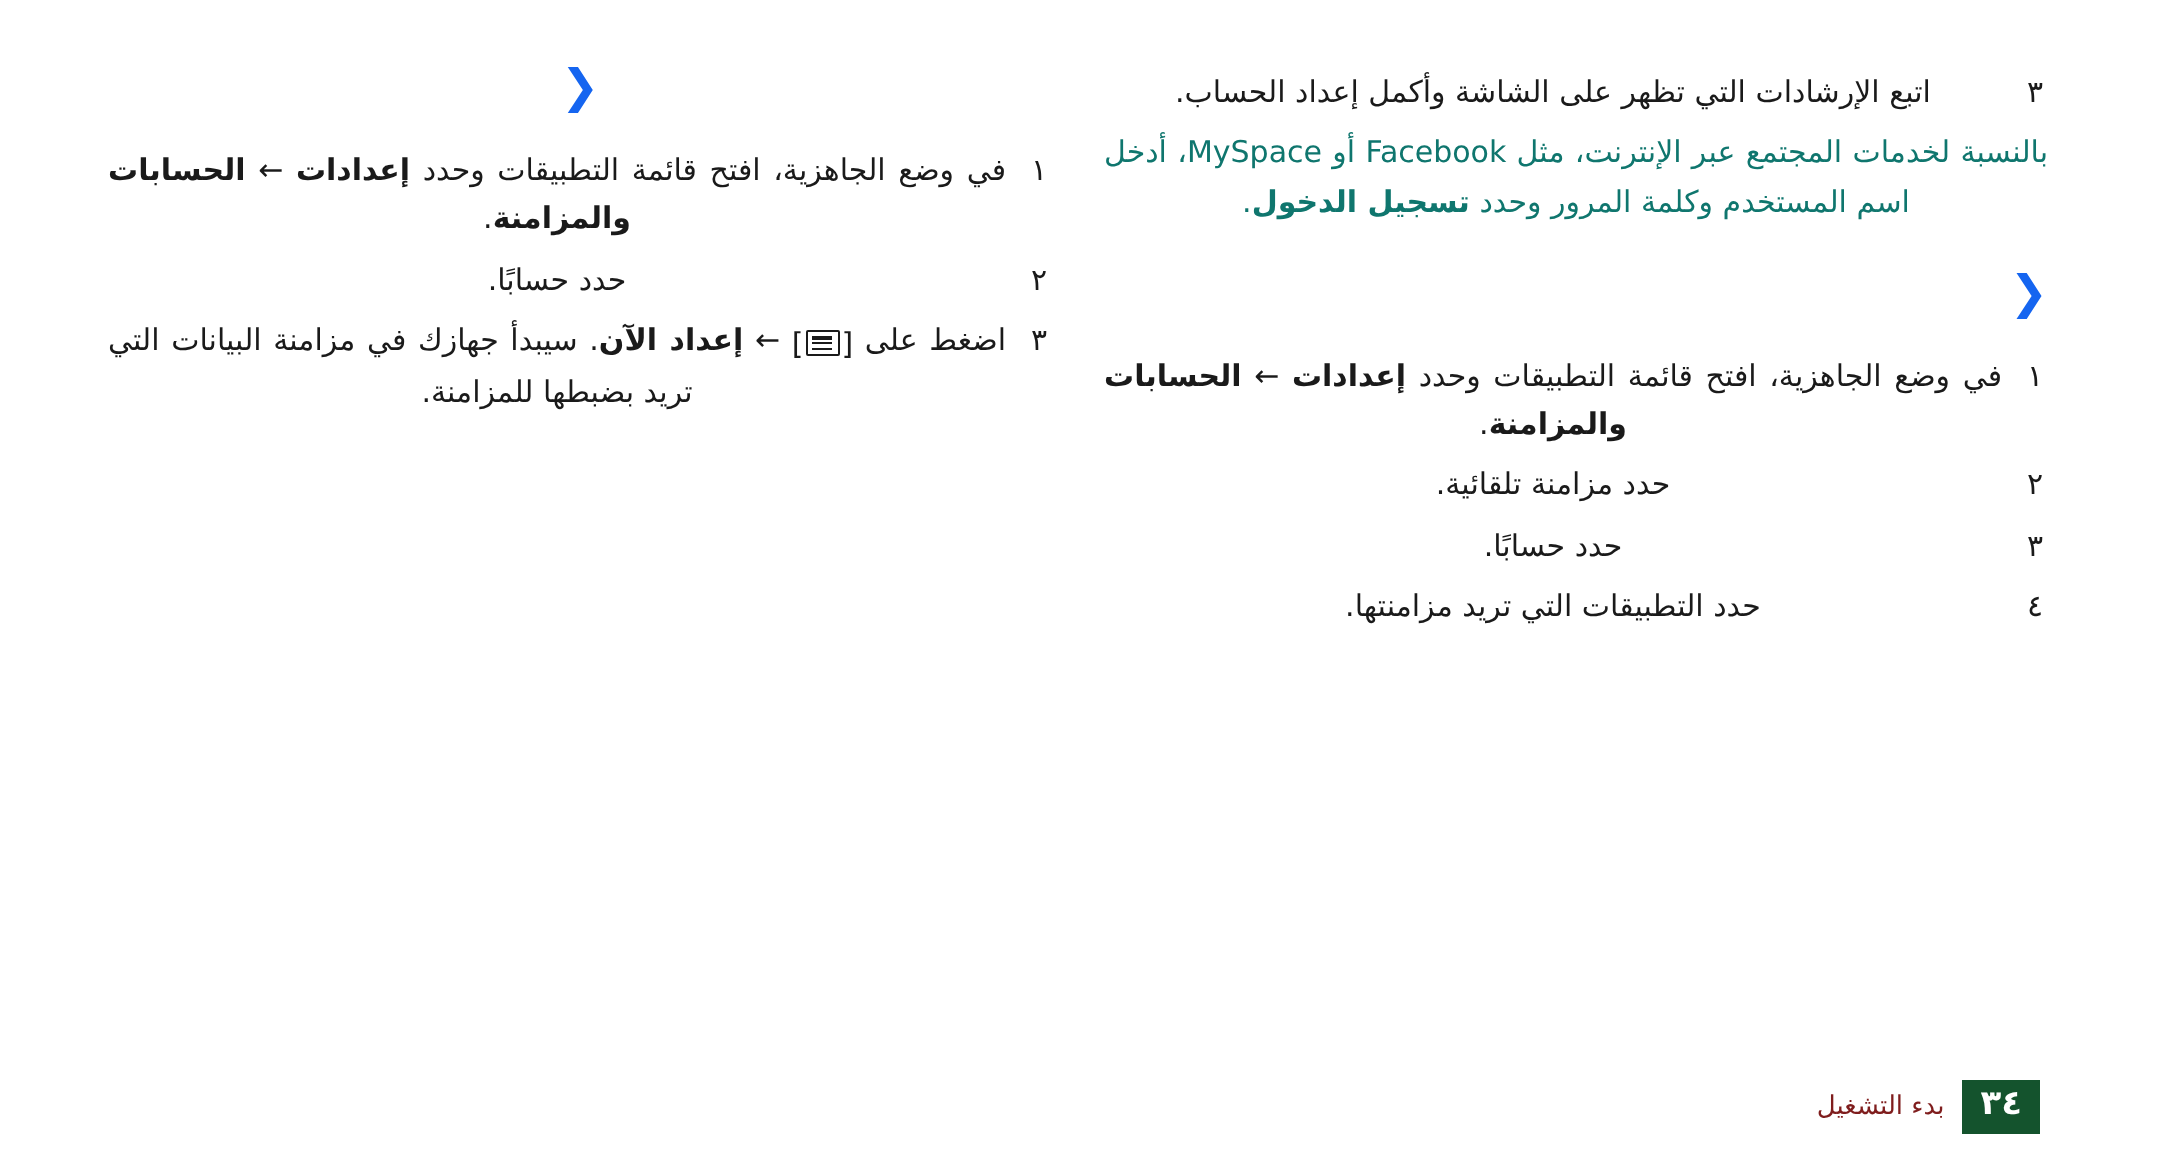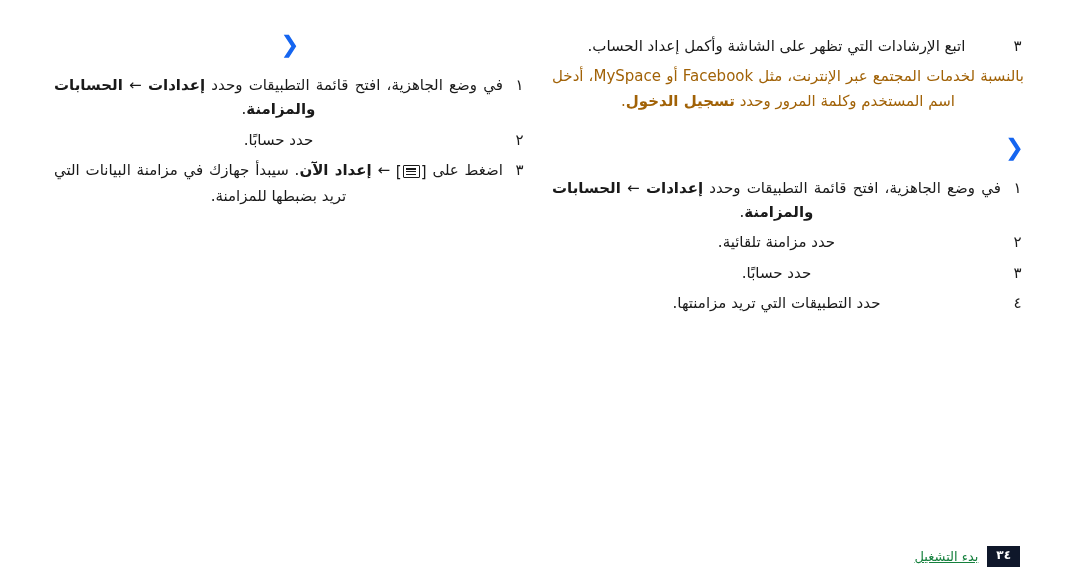--- a/index.html
+++ b/index.html
@@ -66,21 +66,21 @@
     margin-top: 24px;
   }
 
   
   .para {
     font-size: 15px;
     line-height: 1.62;
     text-align: justify;
     text-align-last: center;
     margin: 0 0 11px 0;
-    color: #a16207;
+    color: #0f766e;
   }
 
   ol.steps {
     list-style: none;
     margin: 0;
     padding: 0;
   }
   ol.steps > li {
     display: flex;
     flex-direction: row;
@@ -152,32 +152,31 @@
     bottom: 19px;
     right: 60px;
     display: flex;
     flex-direction: row;
     align-items: center;
     gap: 9px;
     font-size: 13px;
     color: #2b2b2b;
   }
   .footer .pagenum {
-    background: #0f172a;
+    background: #14532d;
     color: #ffffff;
-    font-size: 12px;
+    font-size: 17px;
     font-weight: bold;
     padding: 3px 9px 4px 9px;
     line-height: 1.15;
     letter-spacing: 0.5px;
   }
   .footer .sect {
     font-size: 13px;
-    color: #15803d;
-    text-decoration: underline;
+    color: #7f1d1d;
   }
 </style>
 </head>
 <body>
 
 <div class="page">
 
   <div class="columns">
 
     <div class="col col-right">

